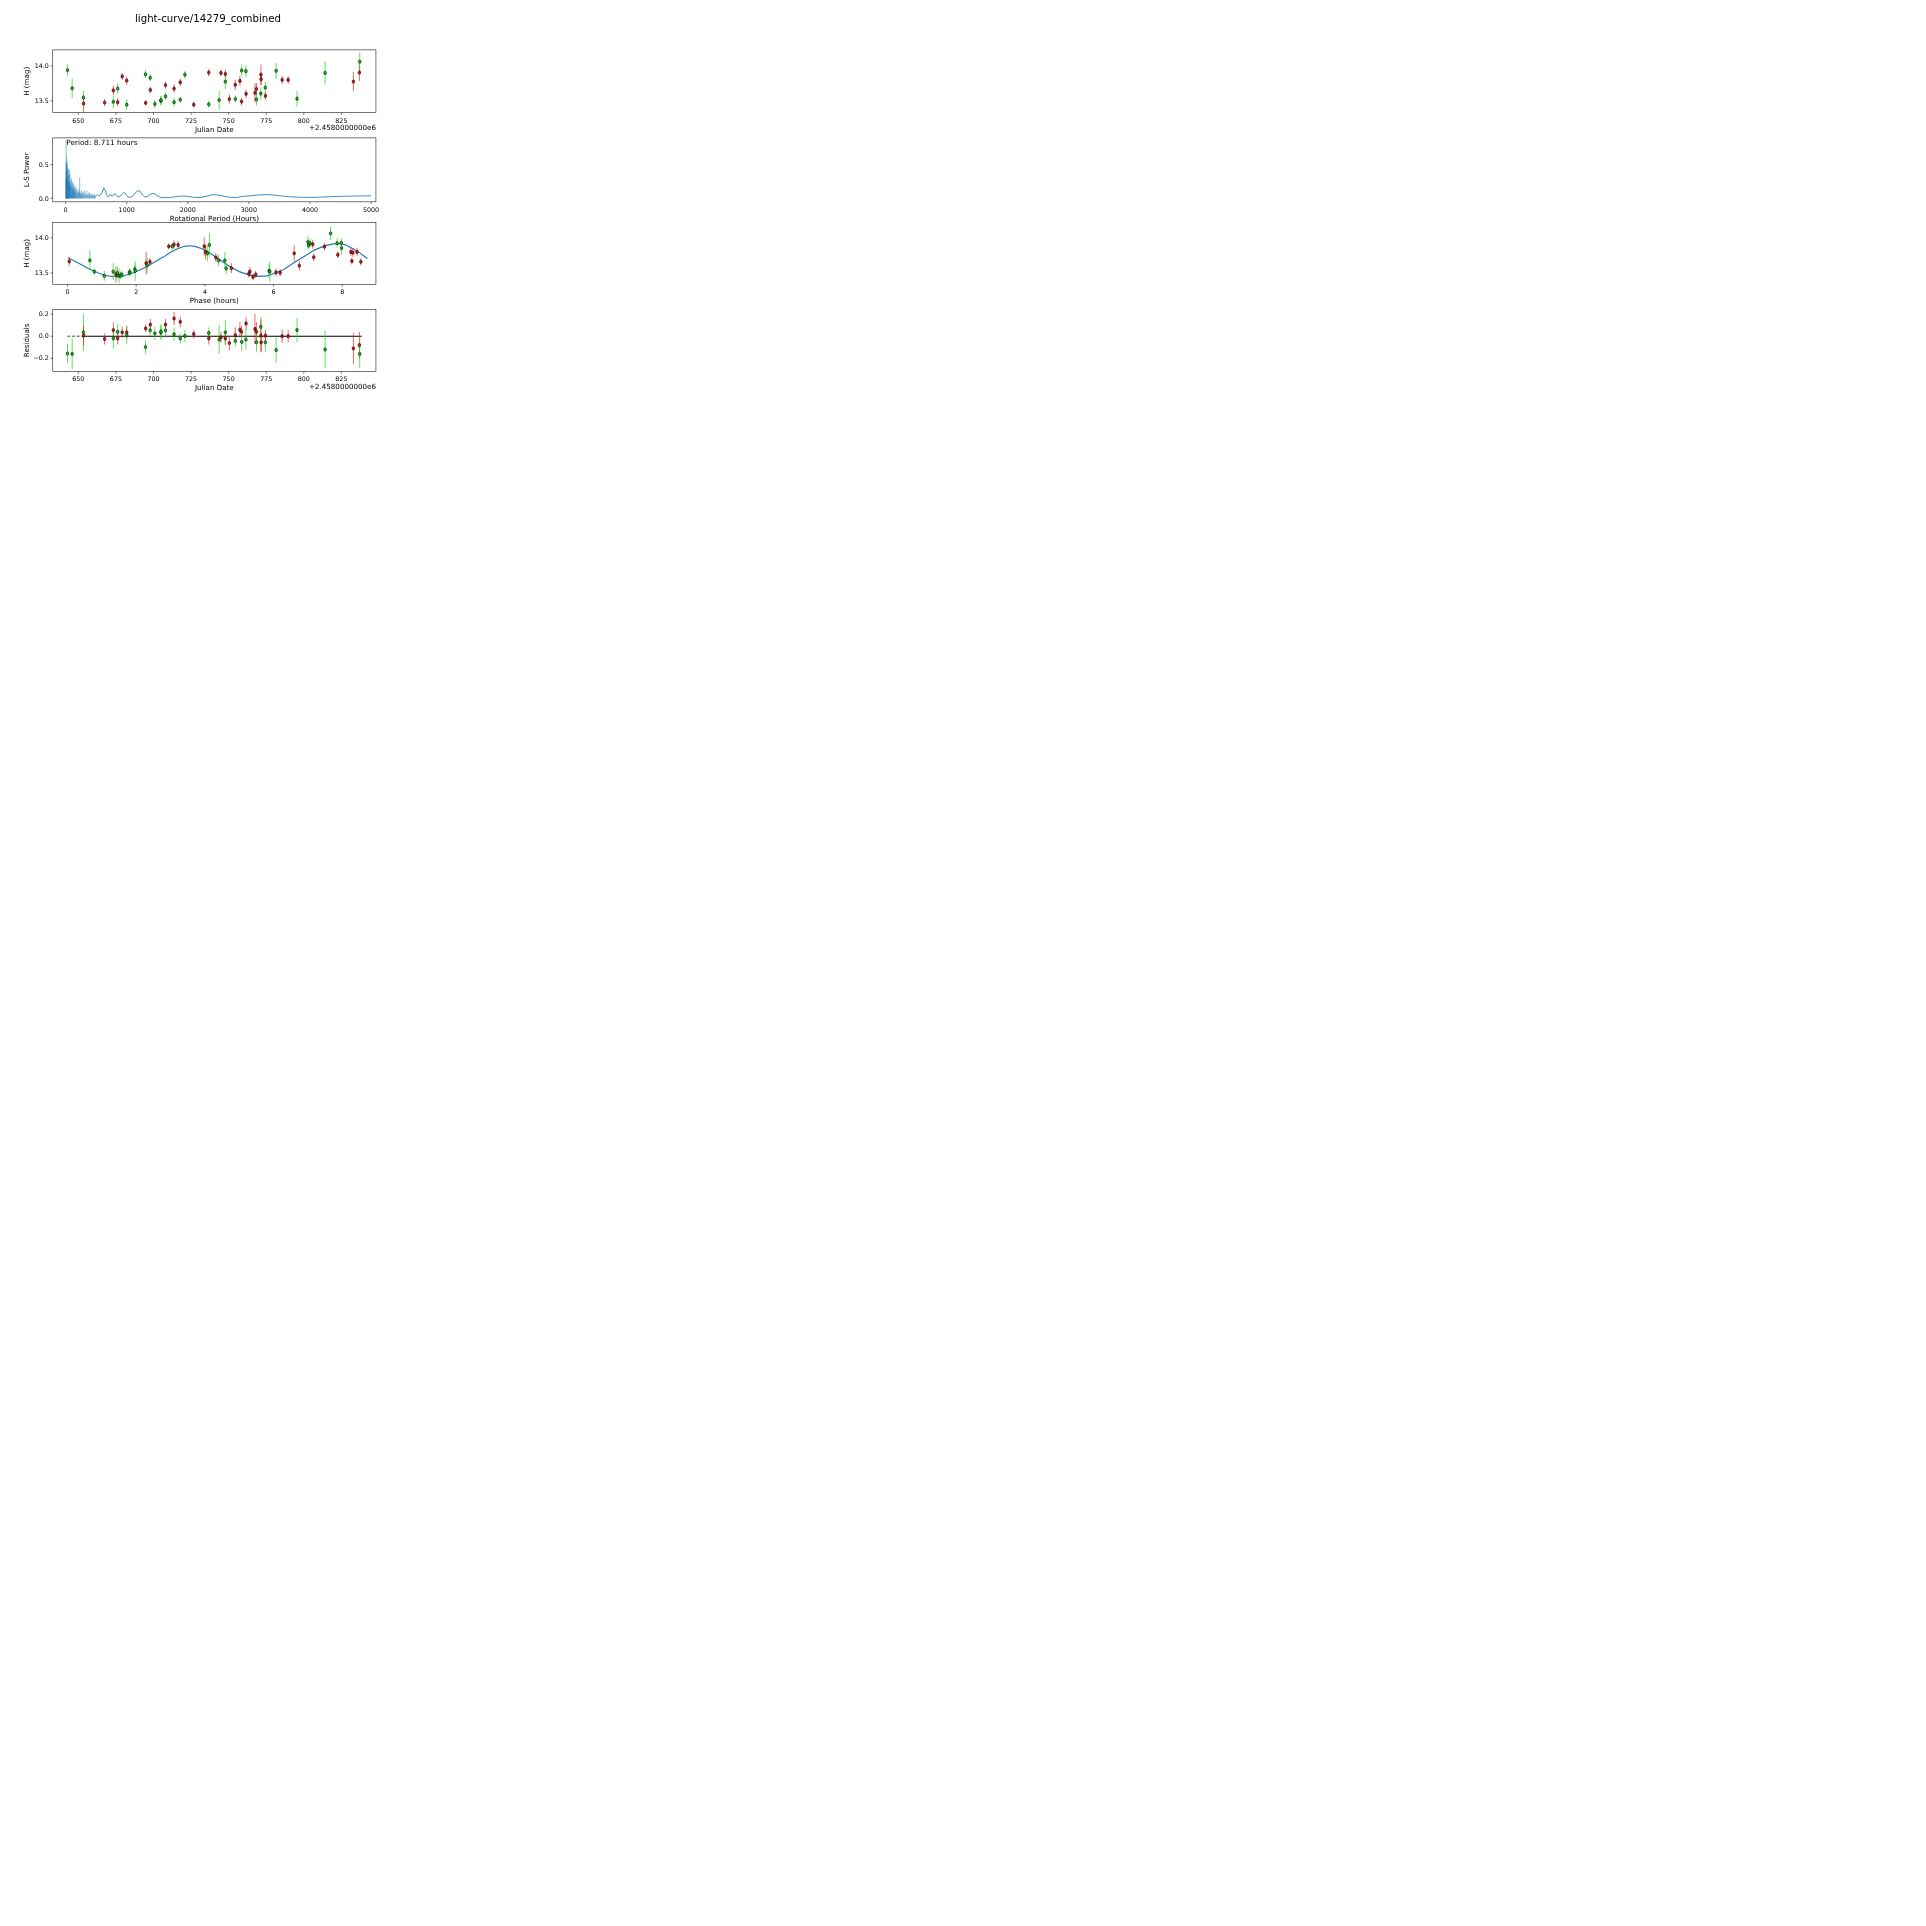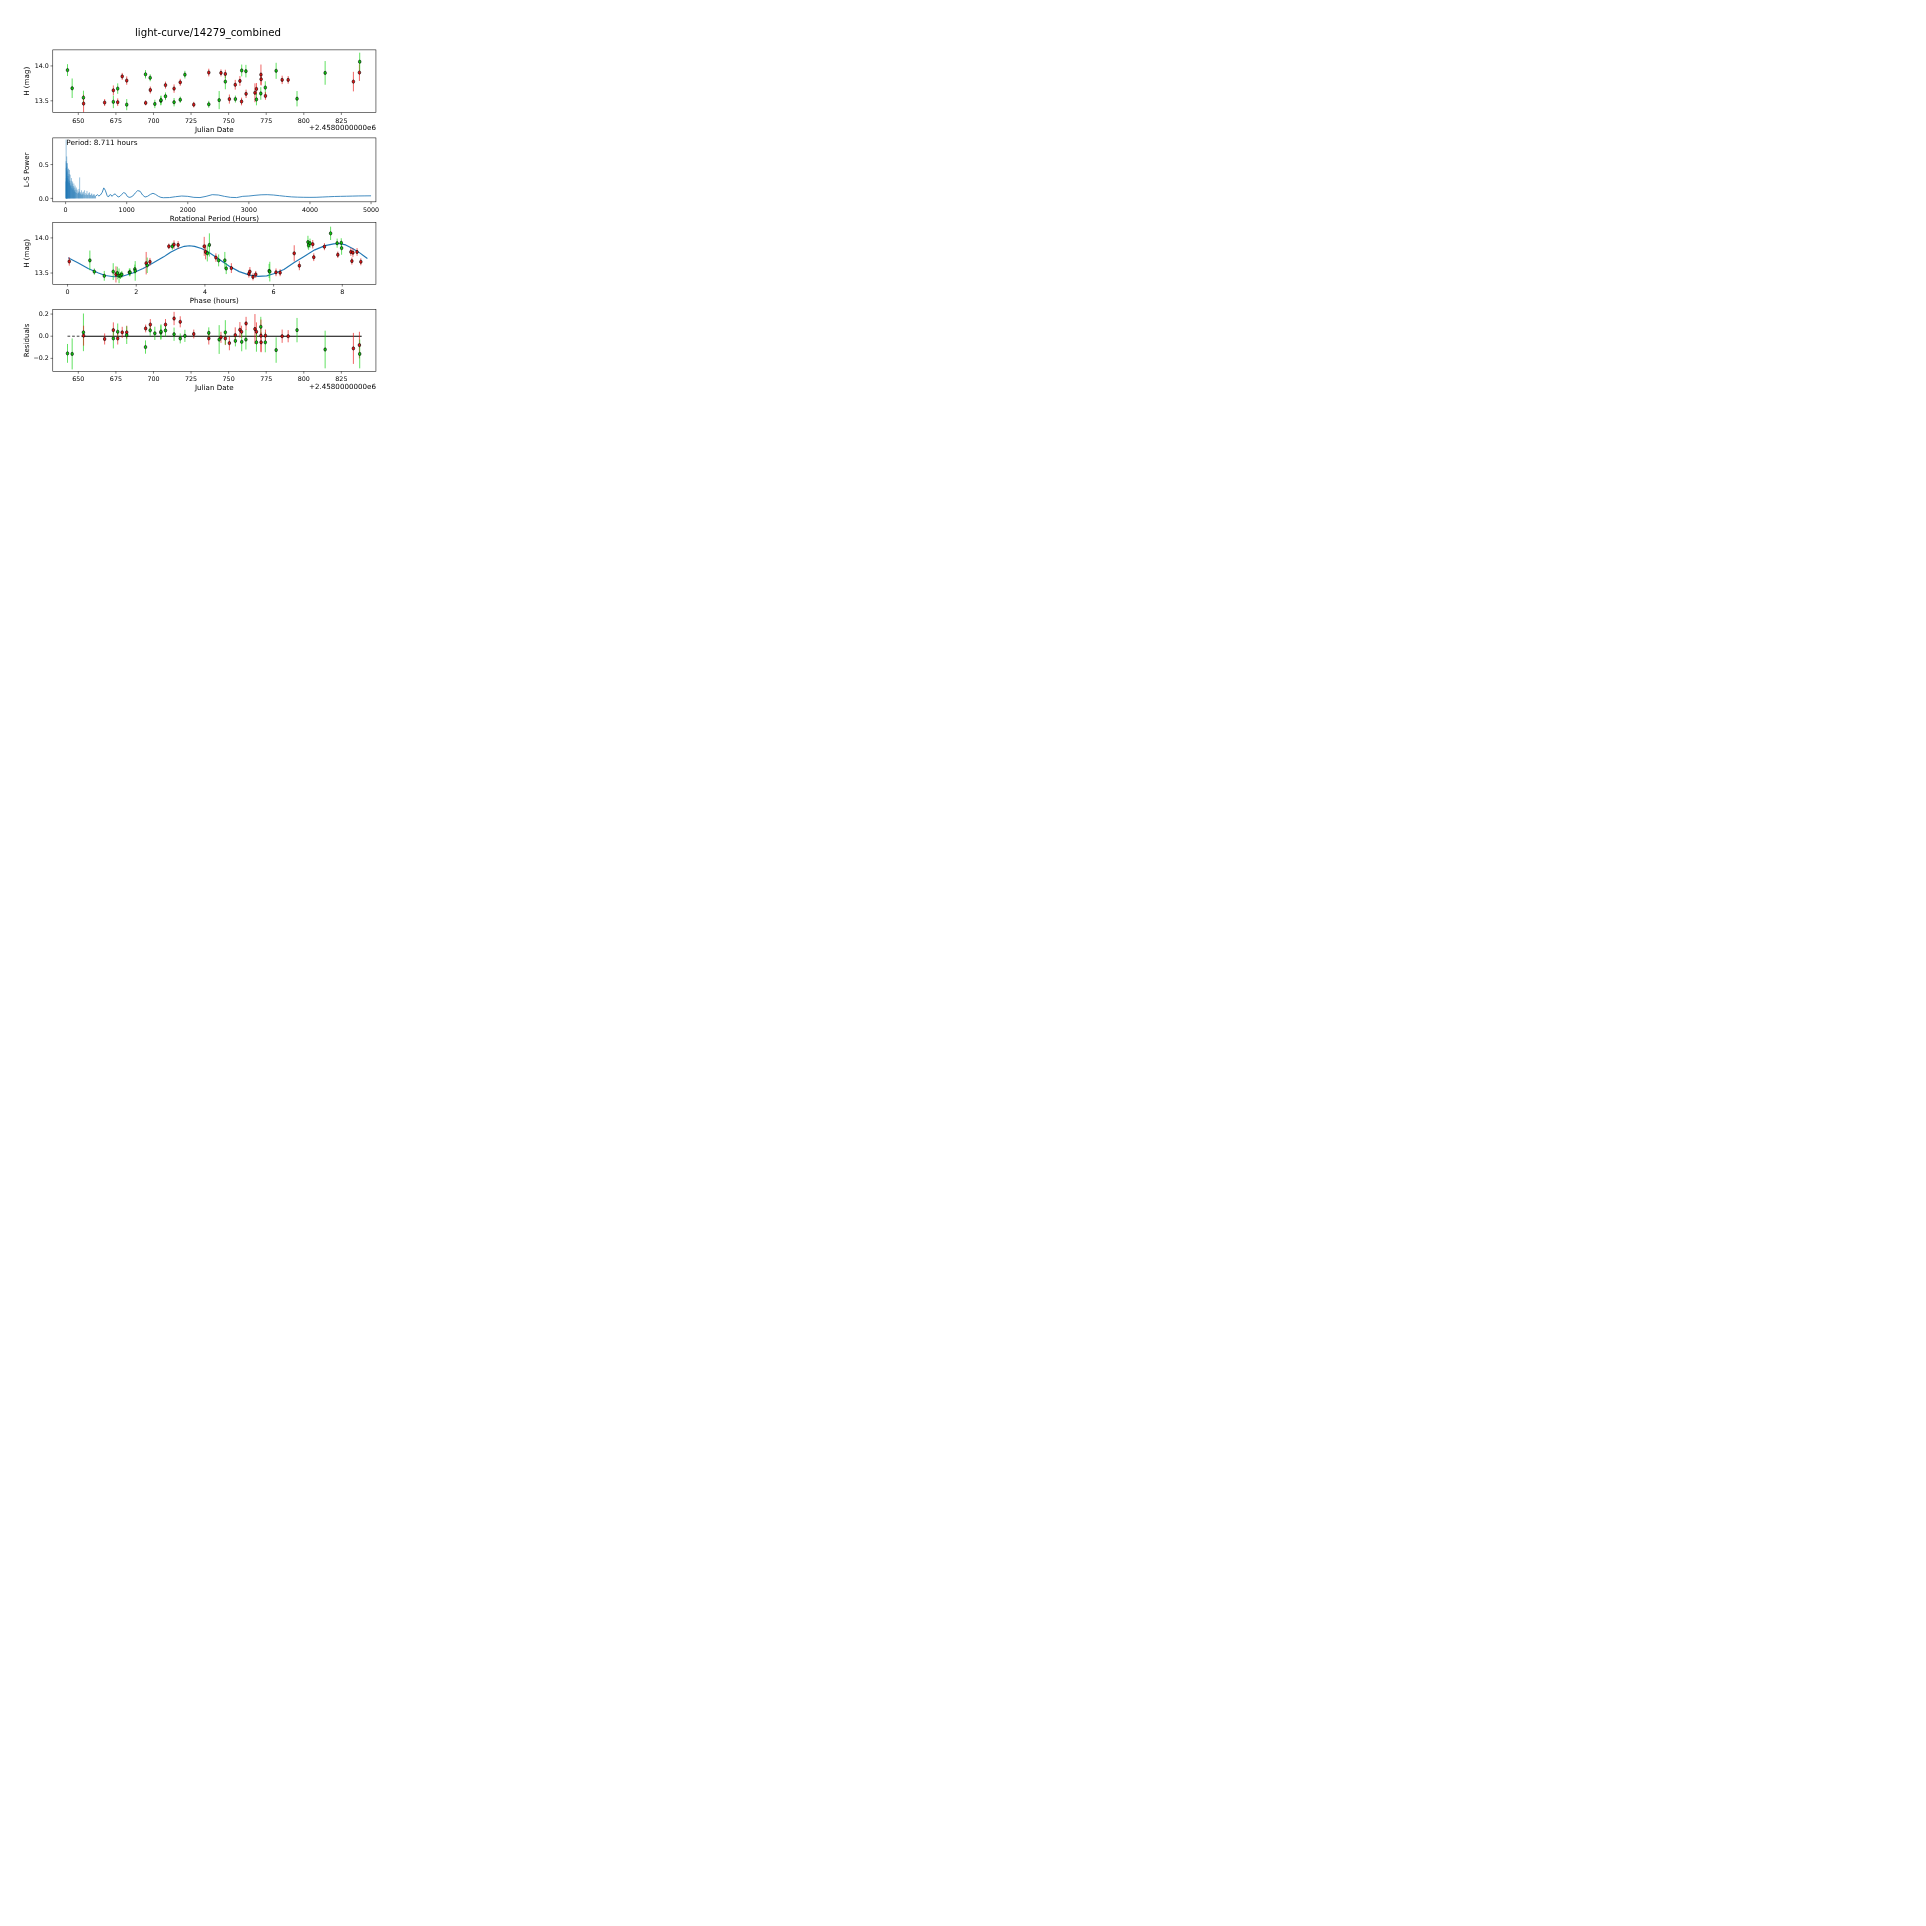--- a/index.html
+++ b/index.html
@@ -1,19 +1,19 @@
 <!DOCTYPE html>
 <html style="font-size:6.2px"><head>
 <meta charset="utf-8">
 <style>
   html,body{margin:0;padding:0;background:#ffffff;}
   #fig{position:relative;width:416px;height:416px;background:#ffffff;overflow:hidden;
        font-family:"DejaVu Sans",sans-serif;}
   #title{position:absolute;top:13px;left:0;width:416px;text-align:center;
-         font-size:10.2px;color:#000;margin-top:14px;}
+         font-size:10.2px;color:#000;}
   svg text{fill:#000;}
 </style>
 </head>
 <body>
 
 <div id="fig">
   <div id="title">light-curve/14279_combined</div>
   <svg id="plot" width="416" height="416" viewBox="0 0 1080 1080" xmlns="http://www.w3.org/2000/svg">
       <g>
         <g>

